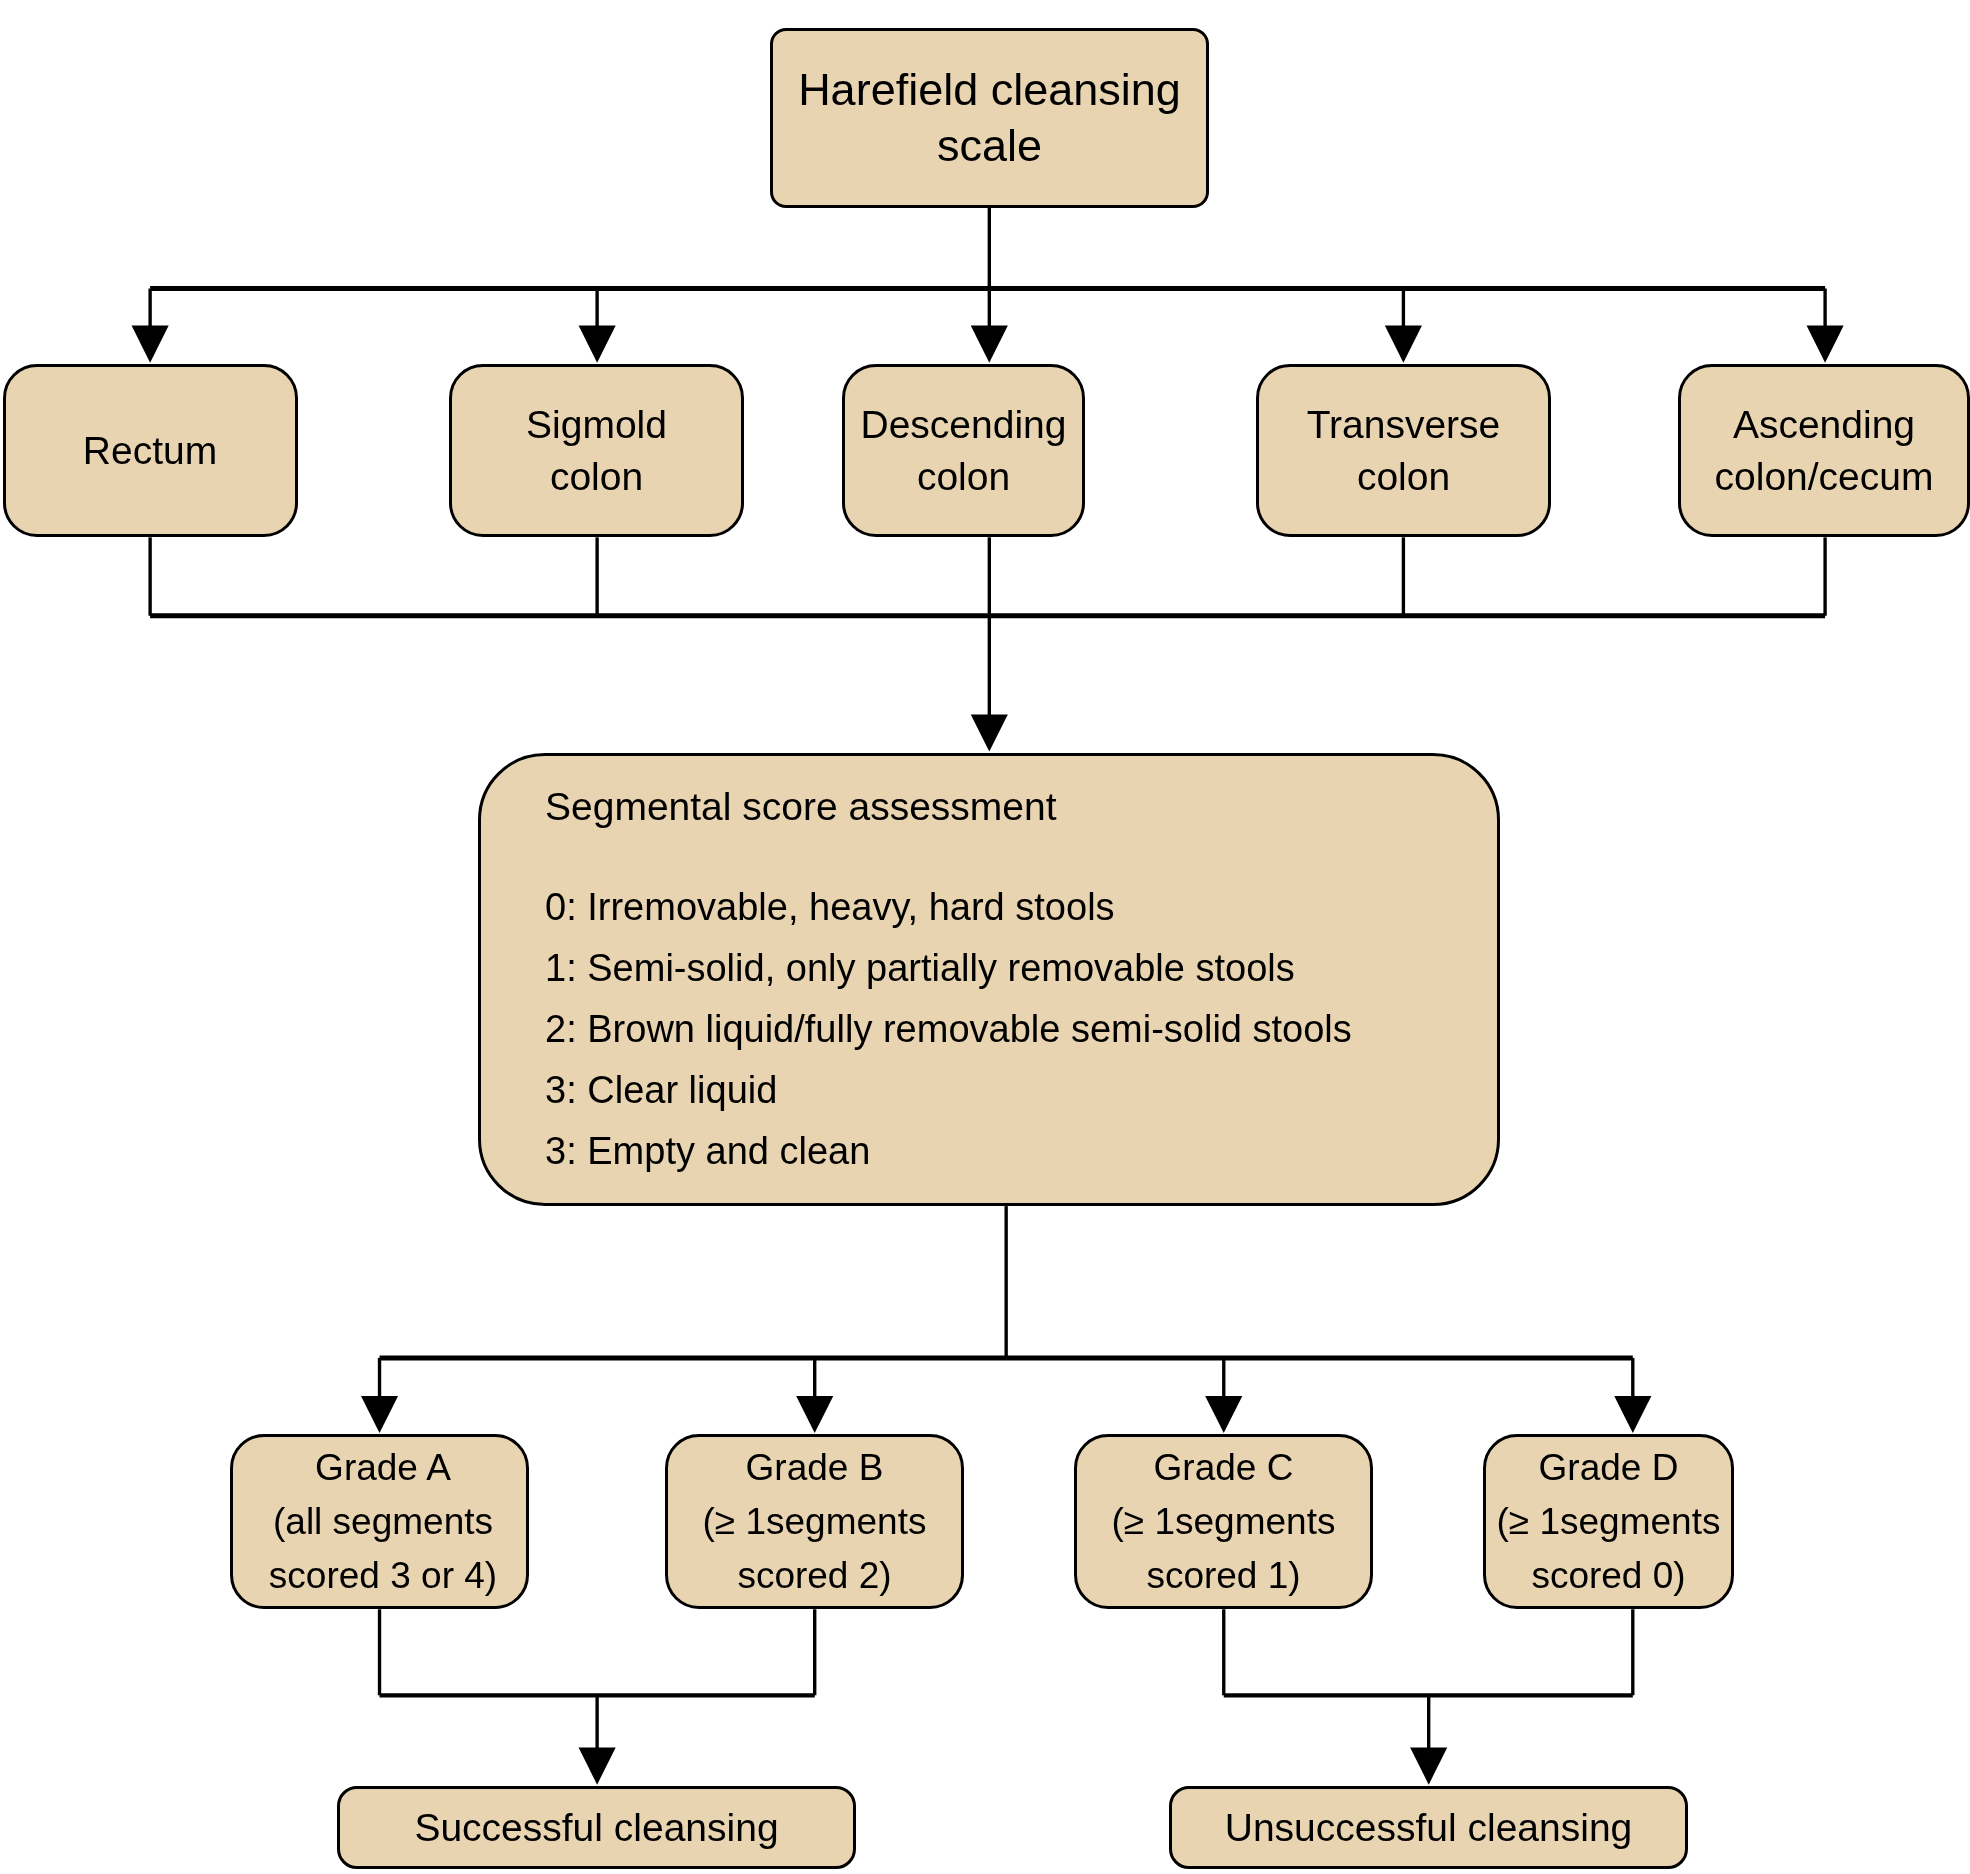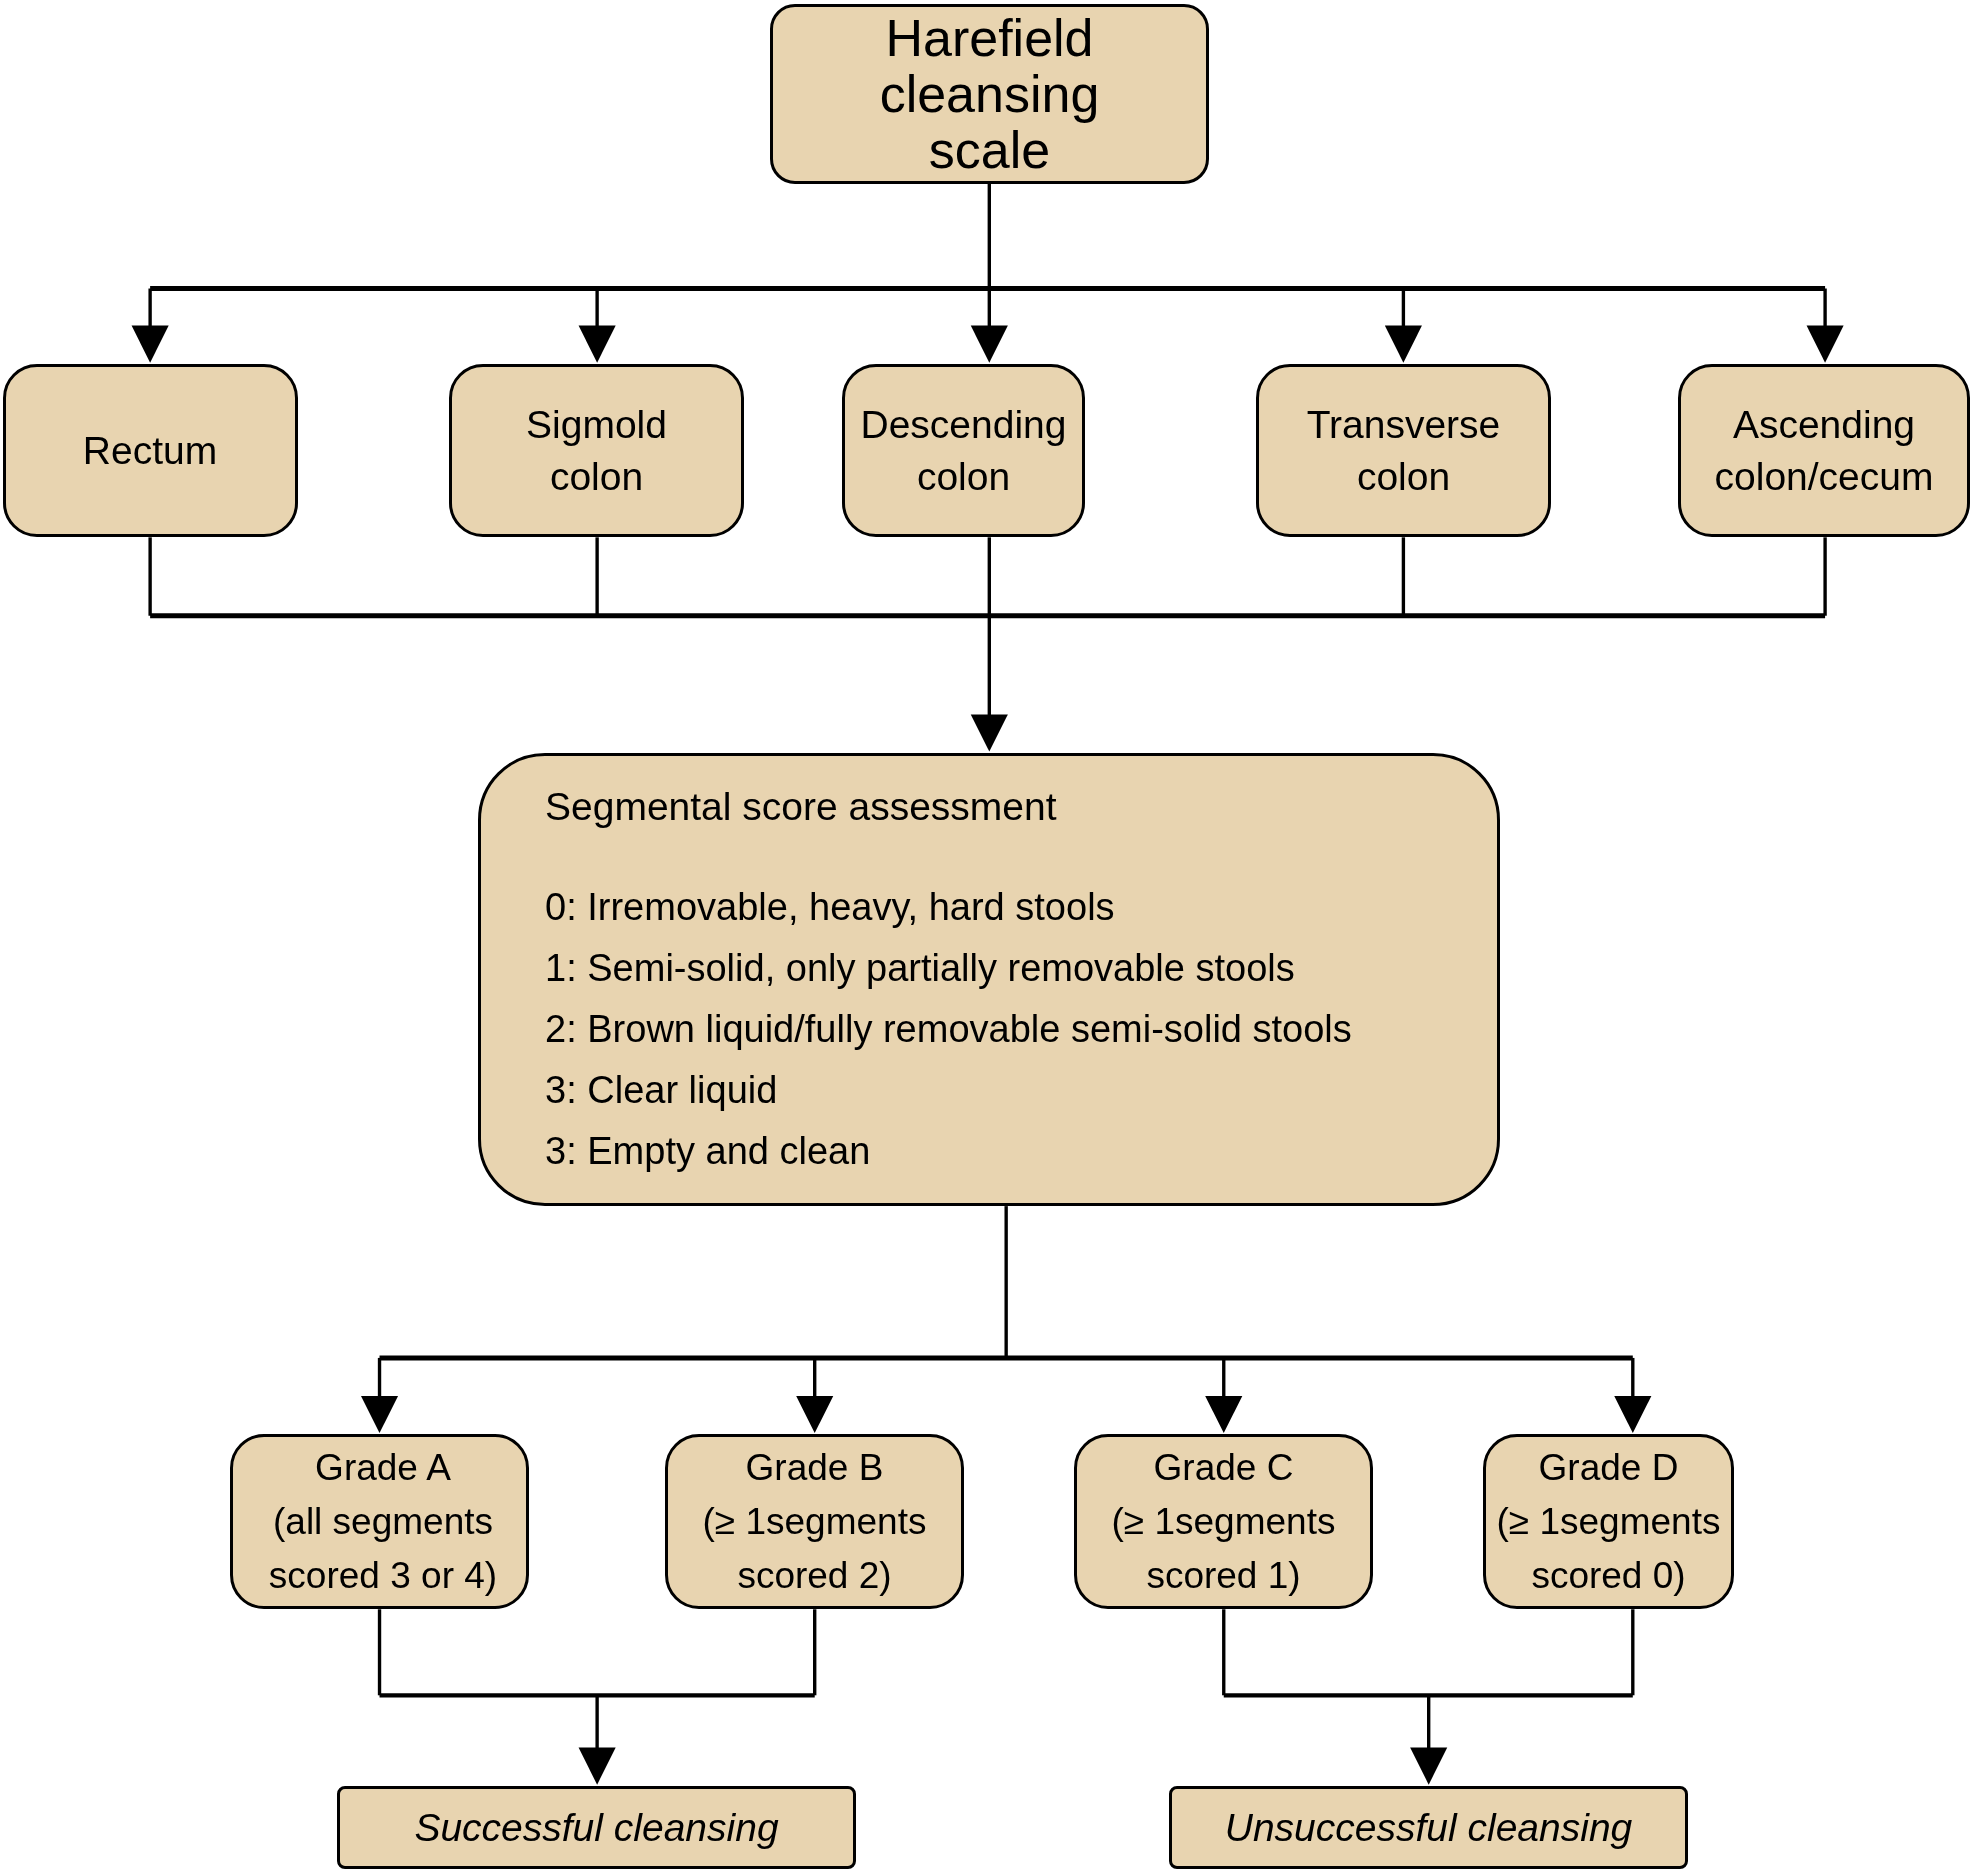--- a/index.html
+++ b/index.html
@@ -29,23 +29,24 @@
     border: 3.4px solid var(--node-border, #000000);
     display: flex;
     align-items: center;
     justify-content: center;
     text-align: center;
   }
   .lbl {
     white-space: pre-line;
   }
   .node.top {
-    border-radius: 25px;
-    font-size: 52px;
+    border-radius: 16px;
+    font-size: 45px;
     line-height: 56px;
+    margin-top: 24px;
   }
   .node.organ {
     border-radius: 34px;
     font-size: 39px;
     line-height: 52px;
   }
   .node.seg {
     border-radius: 67px;
     display: block;
     text-align: left;
@@ -59,23 +60,22 @@
     margin-top: 47px;
     font-size: 38px;
     line-height: 61px;
   }
   .node.grade {
     border-radius: 34px;
     font-size: 37px;
     line-height: 54px;
   }
   .node.outcome {
-    border-radius: 8px;
+    border-radius: 20px;
     font-size: 39px;
-    font-style: italic;
   }
 </style>
 </head>
 <body>
 
 <div id="canvas">
 
   <svg id="connectors" width="1971" height="1875" viewBox="0 0 2337 2223" xmlns="http://www.w3.org/2000/svg">
     <g stroke="#000000" stroke-width="4" fill="none">
 

